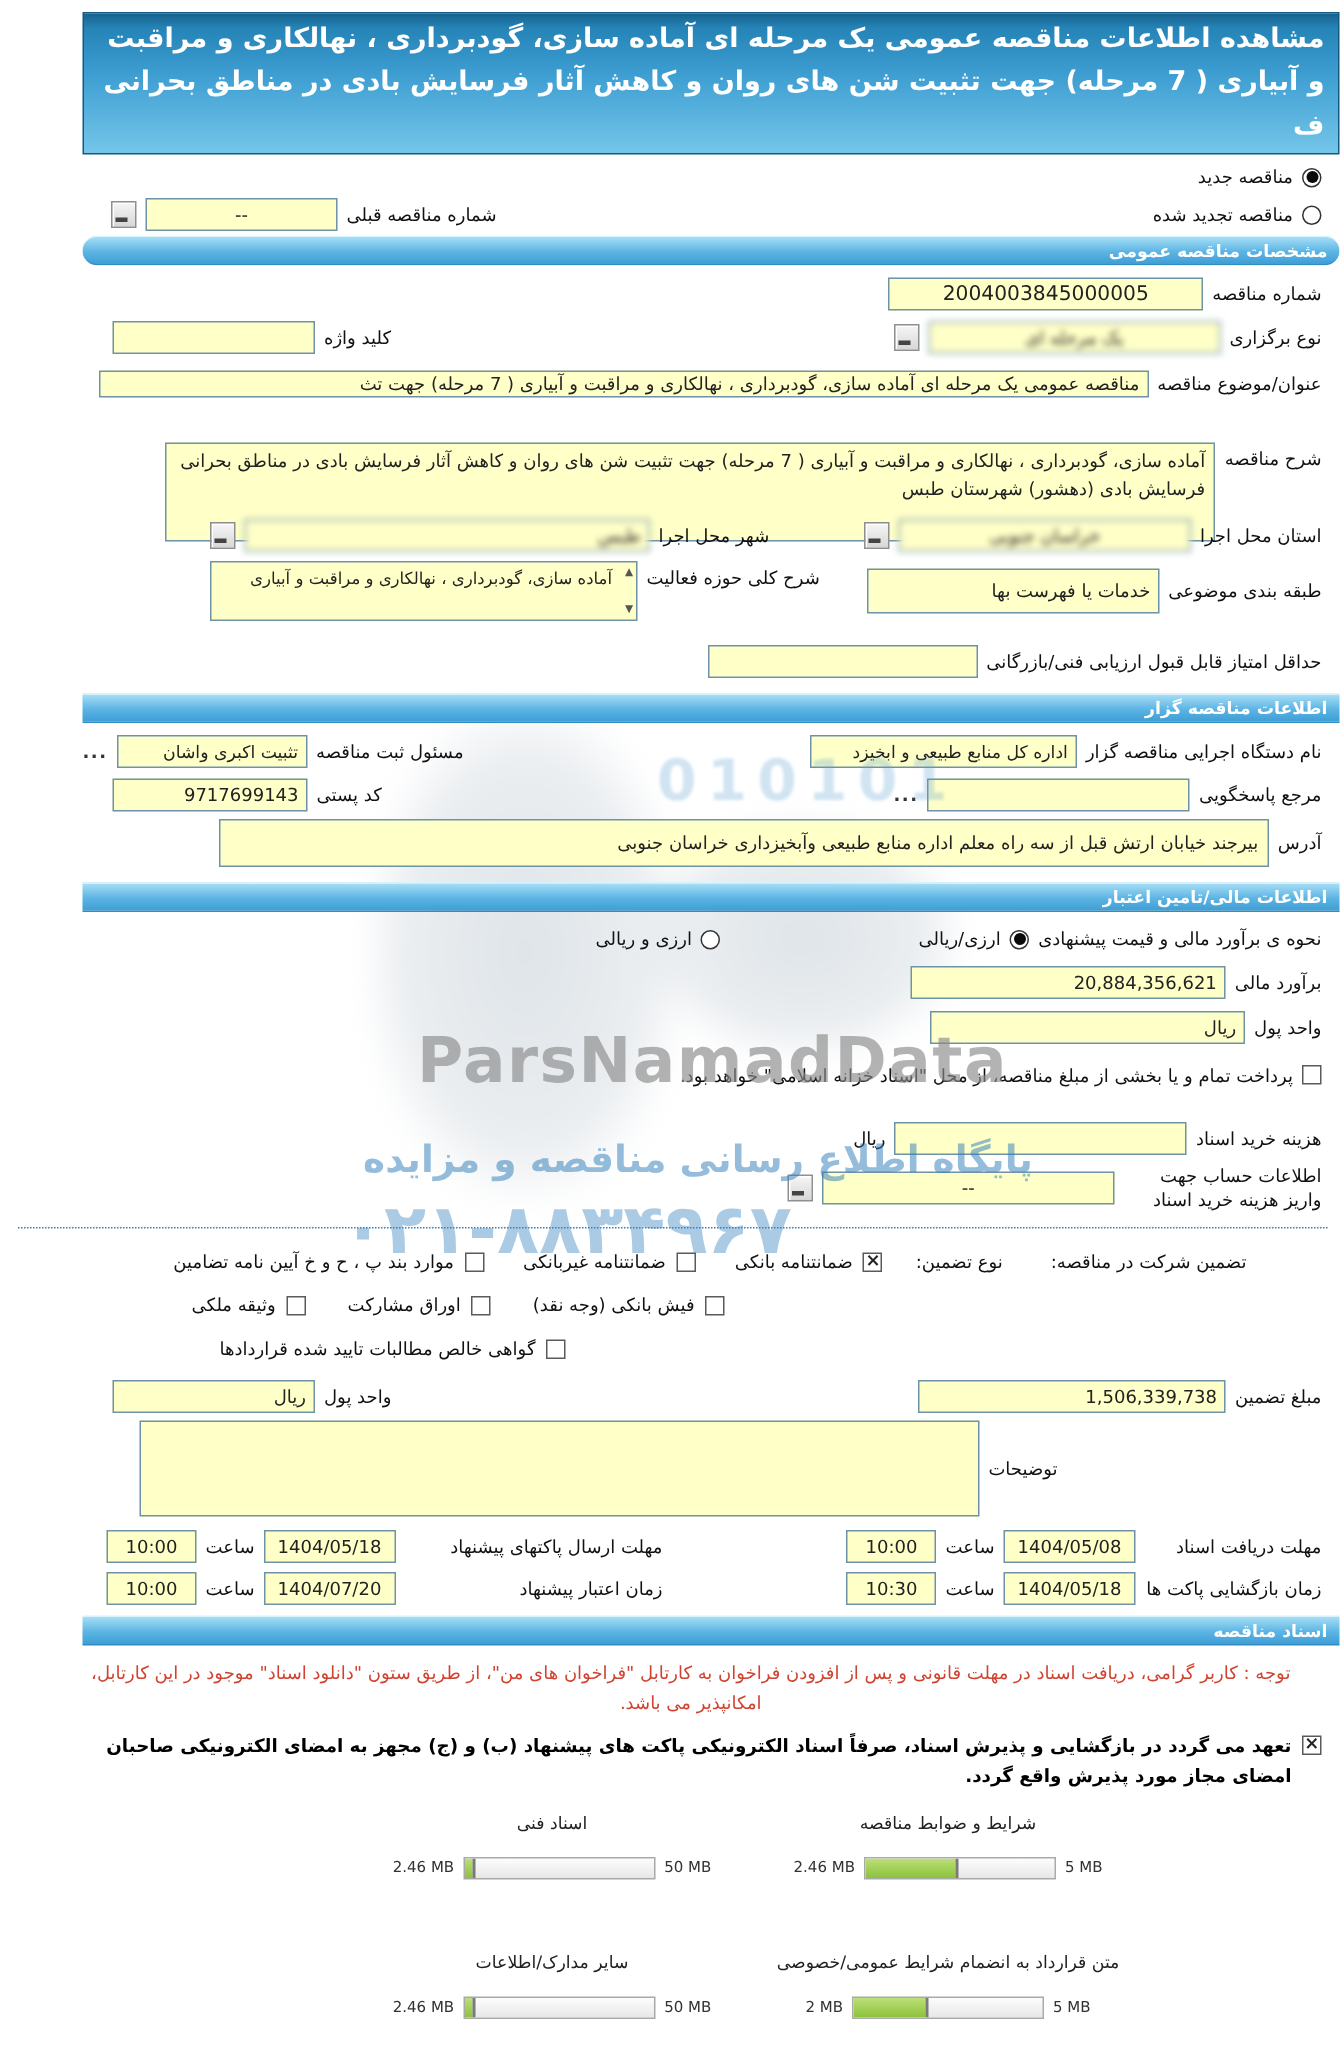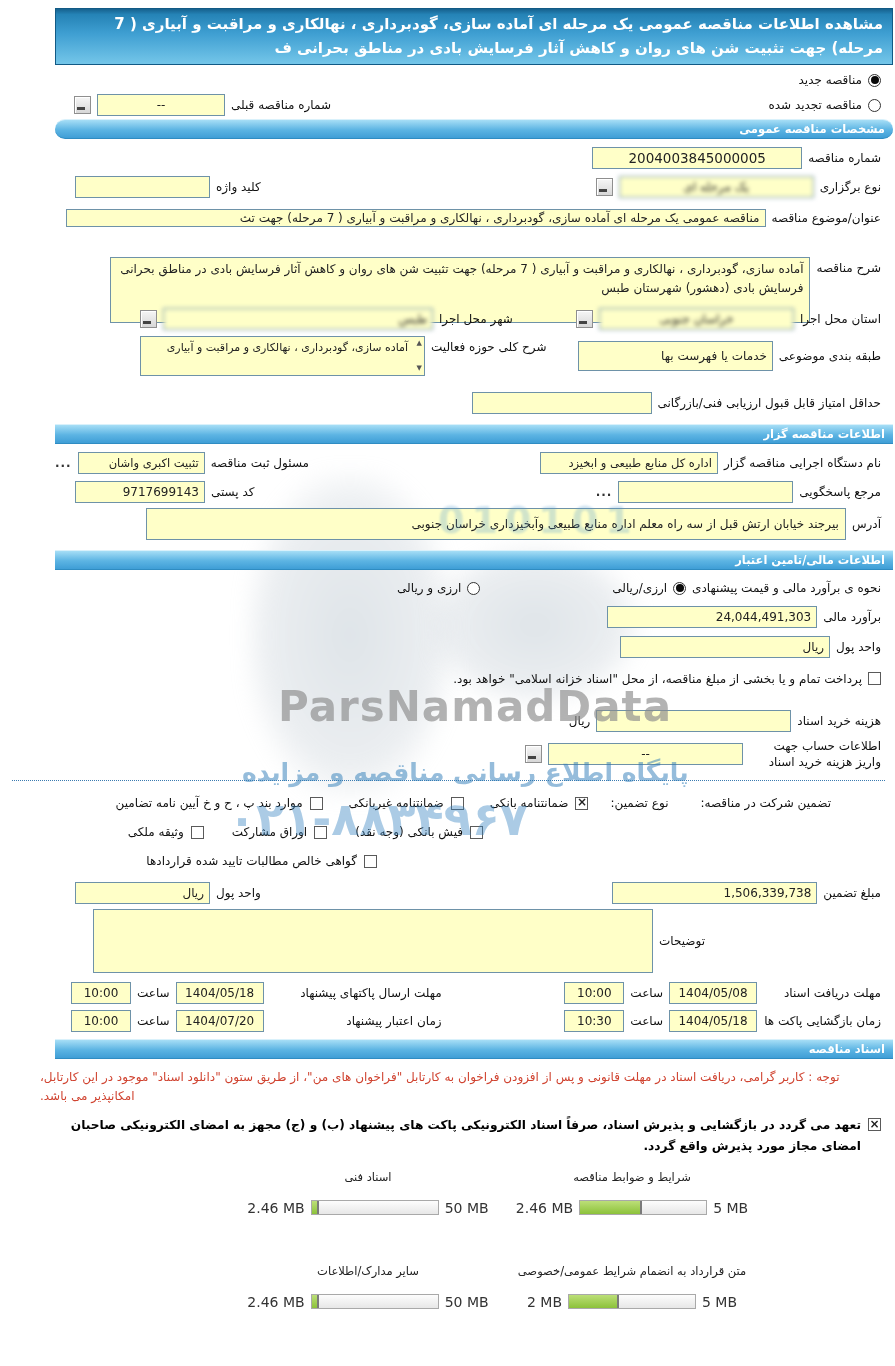--- a/index.html
+++ b/index.html
@@ -8,21 +8,21 @@
     width:895px; height:1366px; position:relative; overflow:hidden;
     background:#ffffff; direction:rtl;
     font-family:"DejaVu Sans", sans-serif; font-size:12px; color:#1a1a1a;
   }
   .content { position:relative; z-index:2; }
 
   
   .titlebar {
     margin:8px 2px 0 55px; min-height:48px;
     background:linear-gradient(180deg,#16618e 0%,#2583b6 10%,#3f9fd2 45%,#74c6e9 100%);
-    border:1px solid #125a85; color:#ffffff; font-weight:bold; font-size:15px;
+    border:1px solid #125a85; color:#ffffff; font-weight:bold; font-size:18px;
     line-height:1.6; padding:3px 9px 4px; text-align:right;
   }
   .secbar {
     height:20px; margin:0 2px 0 55px;
     background:linear-gradient(180deg,#a6def6 0%,#5cb4e3 55%,#3f9ed6 100%);
     border-top:1px solid #d9f1fb; border-bottom:1px solid #2f8cc2;
     color:#ffffff; font-weight:bold; font-size:11.5px;
     display:flex; align-items:center; padding-right:8px;
   }
 
@@ -61,33 +61,33 @@
 
   .scrollbox { width:285px; height:40px; background:#ffffc8; border:1px solid #6e92a8;
     position:relative; padding:2px 16px 2px 4px; font-size:11px; line-height:1.6;
     color:#222; text-align:right; overflow:hidden; }
   .scr { position:absolute; right:2px; font-size:7px; color:#555; line-height:1; }
   .scr.up { top:3px; } .scr.dn { bottom:3px; }
 
   .dotted { border:none; border-top:1px dotted #3a7ab0; margin:0 10px 0 12px; }
 
   
-  .rednote { color:#d04330; font-size:12px; line-height:1.6; text-align:left;
+  .rednote { color:#d04330; font-size:12px; line-height:1.6; text-align:center;
     padding:0 14px 0 40px; }
   .commit { display:flex; gap:7px; padding:0 14px 0 50px; align-items:flex-start; }
   .commit .txt { font-weight:bold; font-size:12.2px; line-height:1.65; color:#000; text-align:right; }
   .commit .s { display:block; }
 
   
   .files { display:grid; grid-template-columns:250px 250px; column-gap:14px; row-gap:48px;
     margin:14px 138px 0 0; }
   .fcell { text-align:center; }
   .flabel { font-size:11.5px; color:#222; margin-bottom:16px; white-space:nowrap; }
   .barrow { display:flex; align-items:center; justify-content:center; gap:6px;
-    direction:ltr; font-size:14px; color:#333; }
+    direction:ltr; font-size:10px; color:#333; }
   .track { width:128px; height:15px; border:1px solid #a9a9a9;
     background:linear-gradient(#fdfdfd,#e7e7e7); overflow:hidden; }
   .fill { height:100%; background:linear-gradient(#bcdf78,#8cc23a);
     border-right:2px solid #7a7a7a; }
 
   
   .wm { position:absolute; z-index:3; pointer-events:none; white-space:nowrap; }
   .wm-blob { position:absolute; z-index:1; pointer-events:none; filter:blur(9px); opacity:.33;
     background:radial-gradient(ellipse at center,#9fb0bd 0%,#c3ccd4 55%,transparent 75%); }
   .wm-brand { left:278px; top:682px; font-size:42px; font-weight:bold; color:#8b8b8b; opacity:.65; letter-spacing:1px; }
@@ -239,21 +239,21 @@
       <span class="lbl">ارزی/ریالی</span>
       <span style="width:120px;"></span>
       <span class="rd"></span>
       <span class="lbl">ارزی و ریالی</span>
     </div>
   </div>
 
   <div class="row" style="margin-top:9px; height:24px;">
     <div class="pair">
       <span class="lbl">برآورد مالی</span>
-      <div class="inp ltr" style="width:210px; justify-content:flex-end; padding-left:14px;">24,044,491,303</div>
+      <div class="inp ltr" style="width:210px; justify-content:flex-end; padding-left:14px;">20,884,356,621</div>
     </div>
   </div>
 
   <div class="row" style="margin-top:6px; height:24px;">
     <div class="pair">
       <span class="lbl">واحد پول</span>
       <div class="inp" style="width:210px;">ریال</div>
     </div>
   </div>
 

